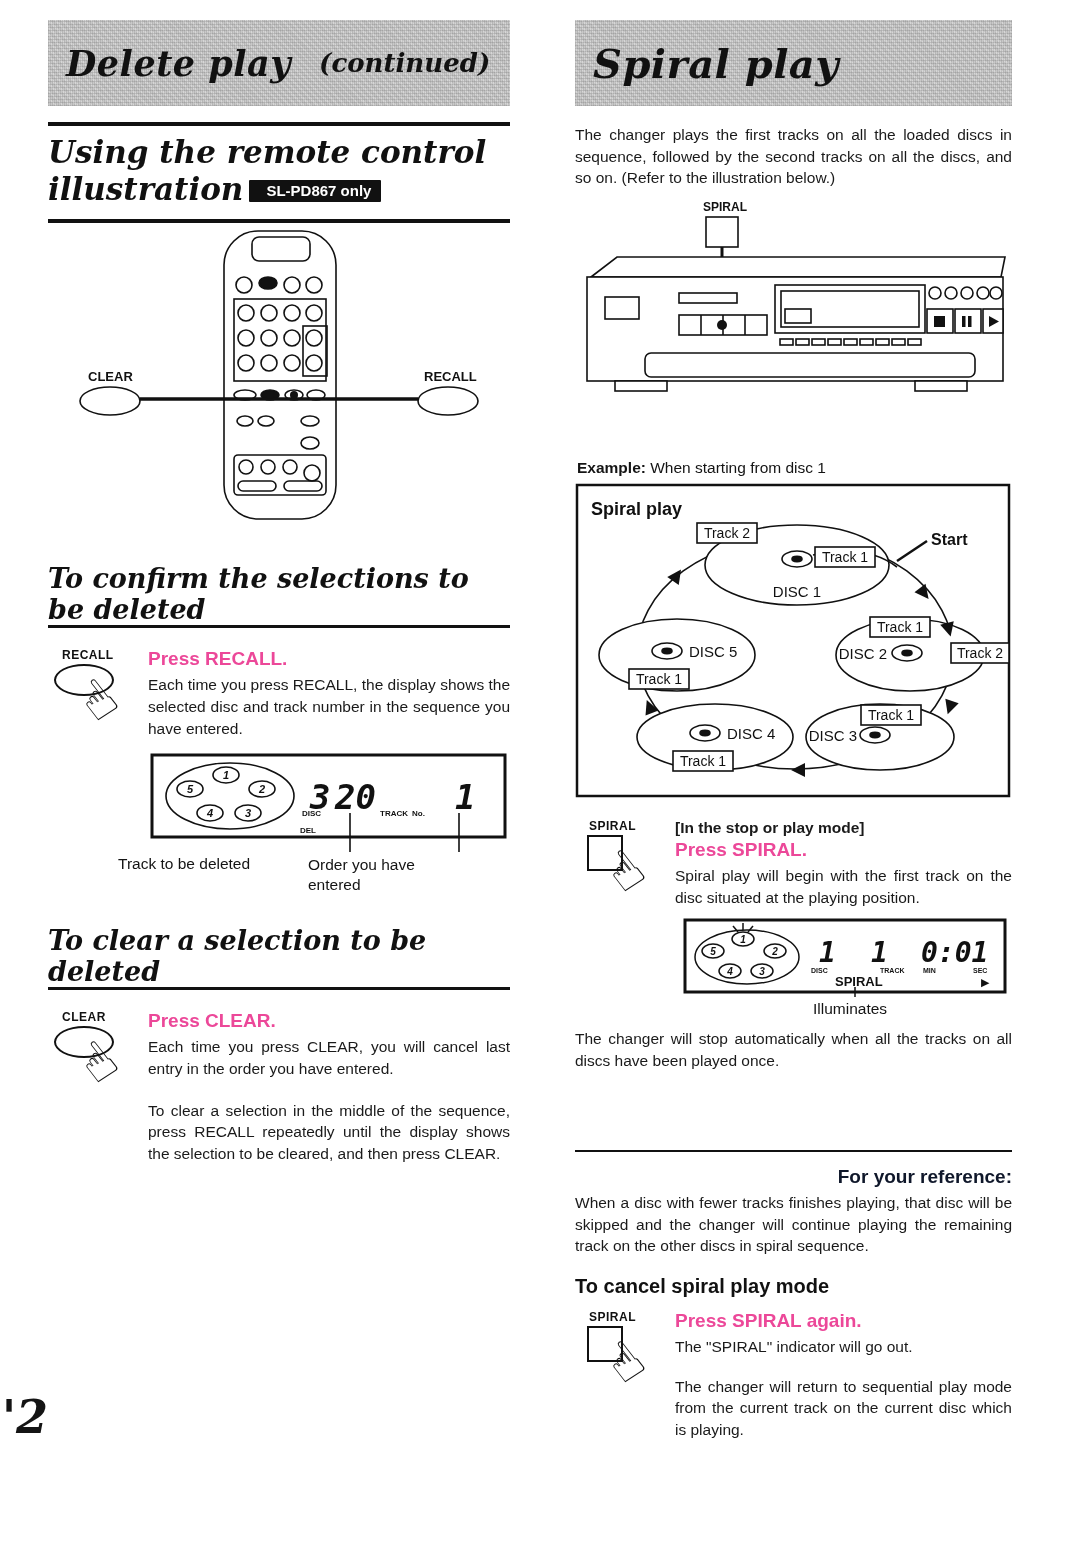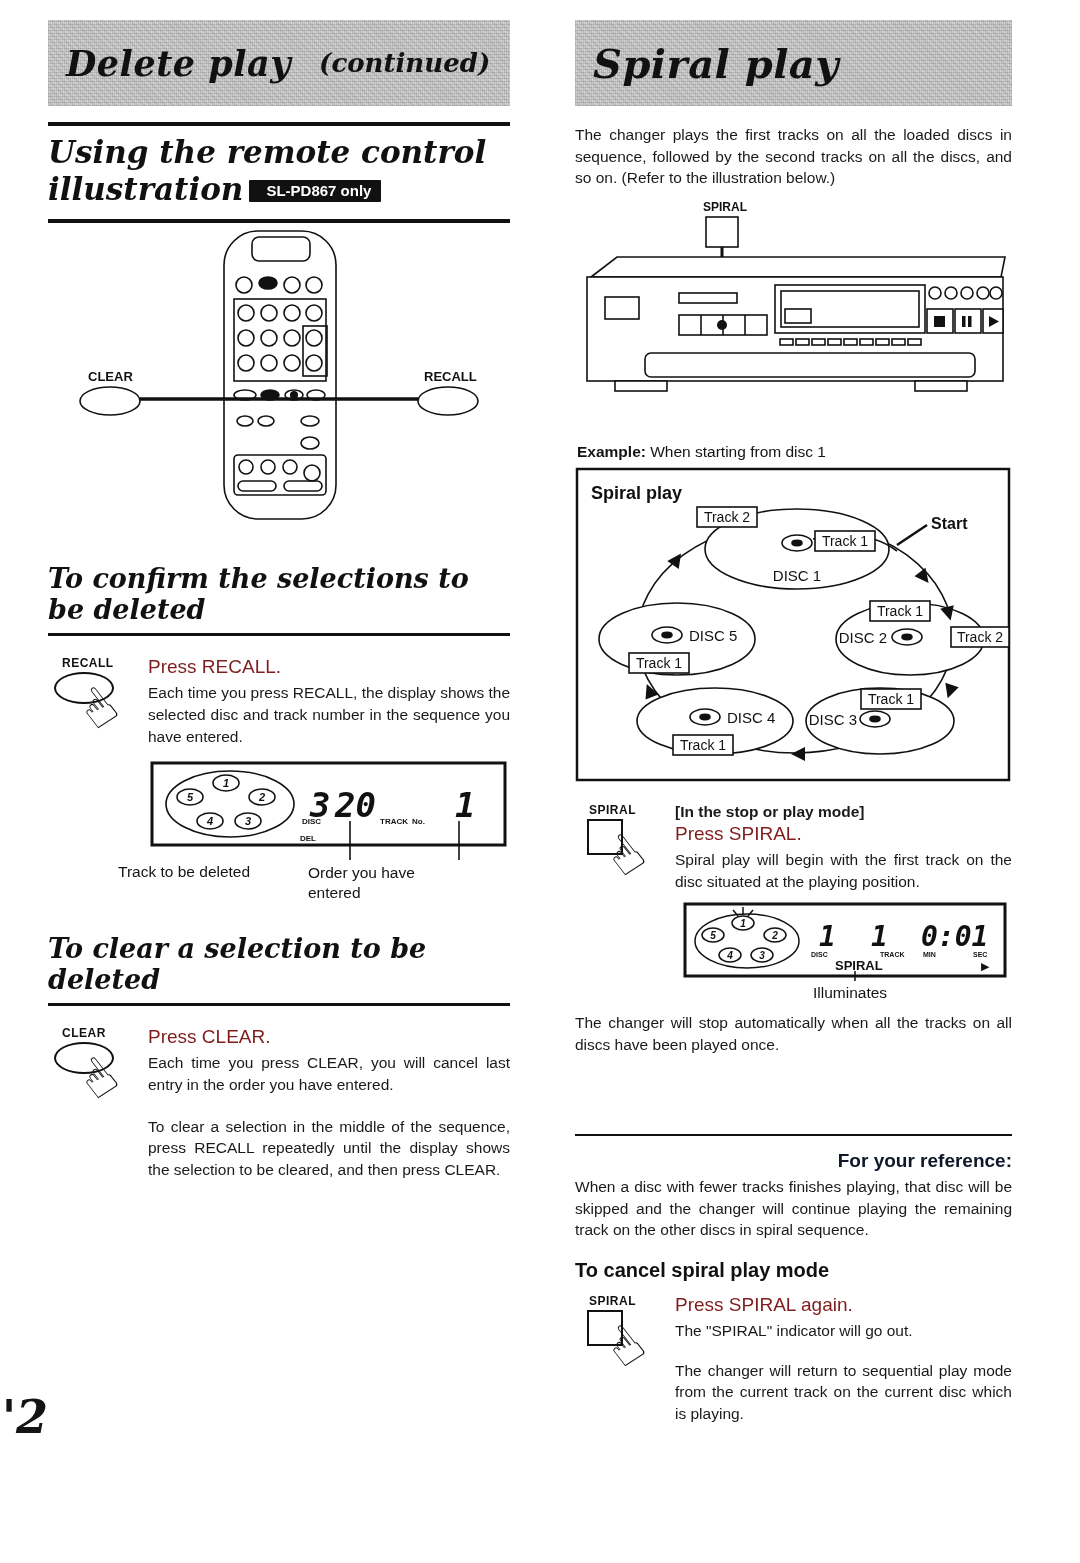--- a/index.html
+++ b/index.html
@@ -42,47 +42,47 @@
   }
   .badge {
     display:inline-block; background:#111; color:#fff;
     font-size:15px; font-weight:bold; font-style:normal;
     font-family:"Liberation Sans", sans-serif;
     padding:2px 10px 3px 17px; border-radius:1px; vertical-align:4px; margin-left:6px;
   }
   .sec-head {
     font-family:"DejaVu Serif", serif; font-style:italic; font-weight:bold;
     font-size:27px; color:#111;
-    border-bottom:3px solid #111; padding-bottom:8px;
+    border-bottom:3px solid #111; 
   }
   p.body {
     font-size:15.5px; line-height:1.4; text-align:justify; color:#1a1a1a;
   }
   .step { display:flex; margin-top:20px; }
   .step-icon { width:100px; flex-shrink:0; text-align:center; position:relative; }
   .step-body { flex:1; }
-  .step-title { font-size:19px; font-weight:normal; margin-bottom:4px; color:#7f1d1d; }
+  .step-title { font-size:19px; font-weight:bold; margin-bottom:4px; color:#ec4899; }
   .btn-label { font-size:12px; font-weight:bold; letter-spacing:.5px; color:#111; display:block; text-align:left; margin-left:14px;}
   .btn-oval {
     width:60px; height:32px; border:2.5px solid #111; border-radius:50%;
     margin:2px 0 0 6px; background:#fff;
   }
   .btn-square {
     width:36px; height:36px; border:2.5px solid #111; margin:2px 0 0 12px; background:#fff;
   }
   .hand {
     position:absolute; font-size:52px; line-height:1; color:#111;
     transform:rotate(-38deg); left:34px; top:26px;
     font-family:"DejaVu Sans", sans-serif; font-weight:normal;
   }
   .mode-note { font-size:15.5px; margin-bottom:2px; color:#1a1a1a;font-weight:bold; }
   .ref-block { border-top:2.5px solid #111; padding-top:14px; }
   .bold-head { font-size:19px; font-weight:bold; margin-bottom:4px; color:#0f172a;text-align:right; }
   .cancel-head { font-size:20px; font-weight:bold; margin-top:18px; color:#111; }
-  .example-line { font-size:15.5px; margin:8px 0 6px 2px; }
+  .example-line { font-size:15.5px; margin:24px 0 6px 2px; }
   .example-line b { font-weight:bold; }
   .callout-row { position:relative; height:52px; font-size:15.5px; }
   .co1 { position:absolute; left:70px;  top:2px; }
   .co2 { position:absolute; left:260px; top:2px; width:120px; line-height:1.25; }
   .pagenum {
     position:absolute; left:2px; top:1390px;
     font-family:"DejaVu Serif", serif; font-style:italic; font-weight:bold; font-size:46px;
   }
   svg { display:block; }
   svg text { font-family:"Liberation Sans", sans-serif; fill:#111; }

